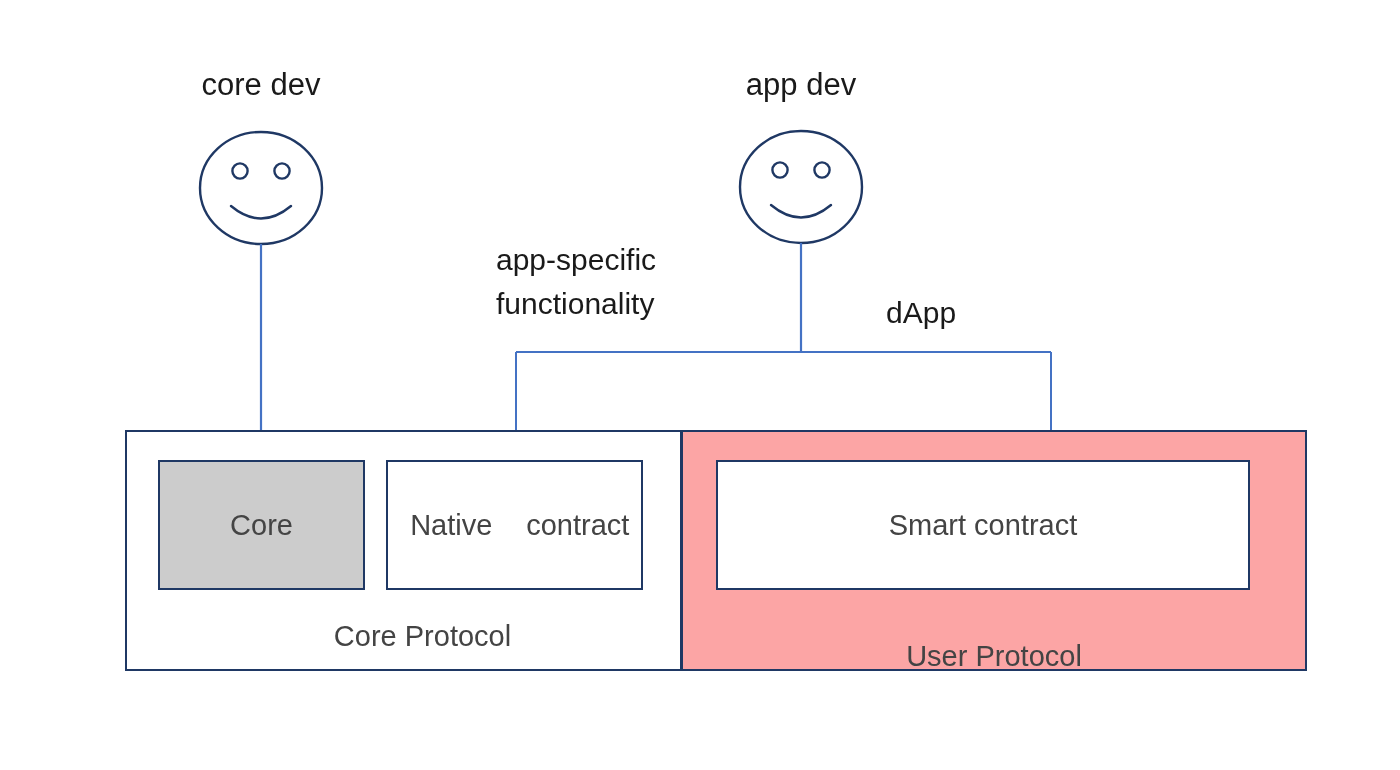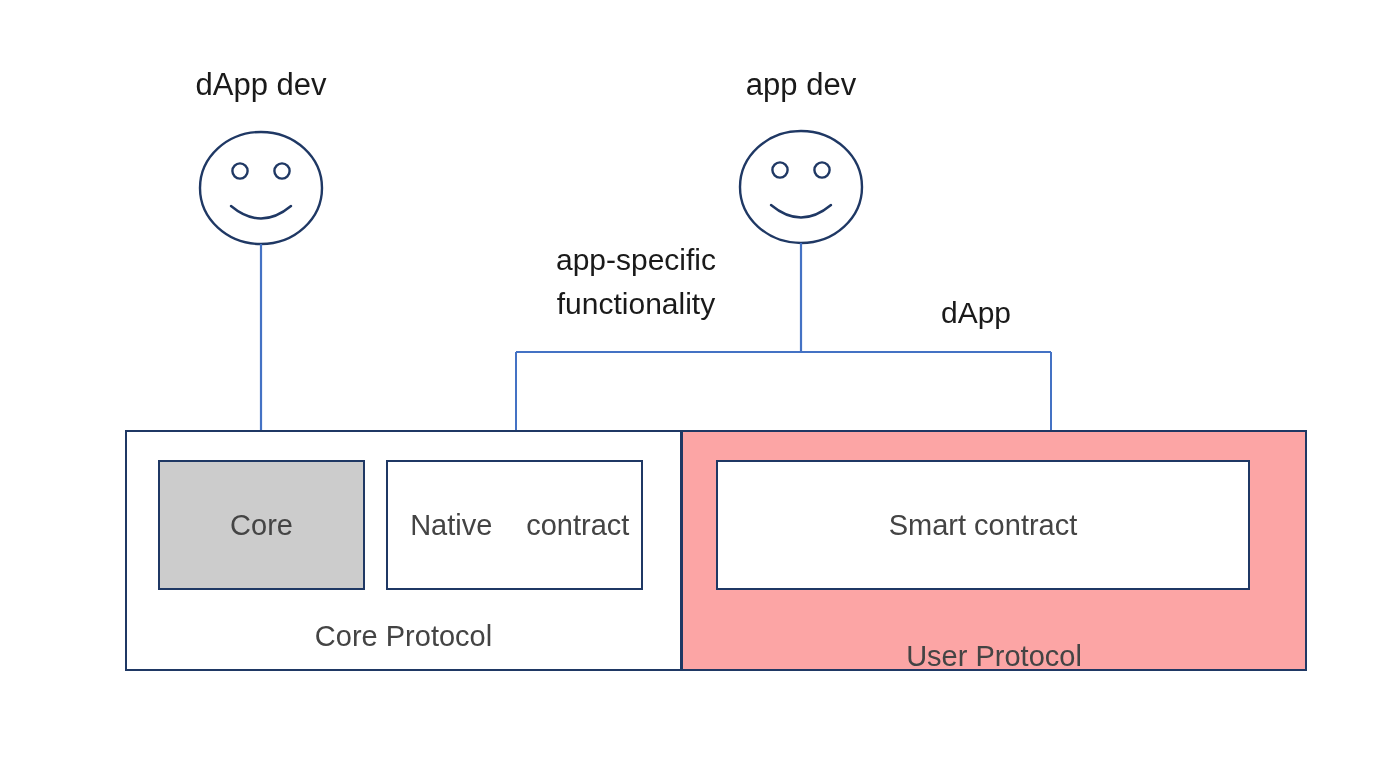--- a/index.html
+++ b/index.html
@@ -34,21 +34,20 @@
     line-height: 1.22;
   }
   .actor-label {
     font-size: 31px;
     color: #1a1a1a;
     text-align: center;
   }
   .edge-label {
     font-size: 30px;
     color: #1a1a1a;
-    text-align: center;
   }
   .box-label {
     font-size: 29px;
     color: #444444;
     text-align: center;
     width: 100%;
   }
   .panel-label {
     font-size: 29px;
     color: #444444;
@@ -92,21 +91,21 @@
 
     <path d="M801,243 L801,352" fill="none" stroke="#4472c4" stroke-width="2.2"></path>
 
     <path d="M516,352 L1051,352" fill="none" stroke="#4472c4" stroke-width="2.0"></path>
 
     <path d="M516,352 L516,452" fill="none" stroke="#4472c4" stroke-width="2.0" marker-end="url(#arrowhead)"></path>
 
     <path d="M1051,352 L1051,452" fill="none" stroke="#4472c4" stroke-width="2.0" marker-end="url(#arrowhead)"></path>
   </svg>
 
-  <div class="txt actor-label" style="left:161px; top:66px; width:200px;">dApp dev</div>
+  <div class="txt actor-label" style="left:161px; top:66px; width:200px;">core dev</div>
 
   <div class="txt actor-label" style="left:701px; top:66px; width:200px;">app dev</div>
 
   <div class="txt edge-label" style="left:496px; top:242px; width:280px;">app-specific</div>
   <div class="txt edge-label" style="left:496px; top:286px; width:280px;">functionality</div>
 
   <div class="txt edge-label" style="left:886px; top:295px; width:180px;">dApp</div>
 
   <div class="boxcell" style="left:125px; top:430px; width:557px; height:241px;
               border:2.6px solid #1f3864; background:#ffffff; display:block;">
@@ -115,21 +114,21 @@
                 border:2.6px solid #1f3864; background:#cccccc;">
       <span class="box-label">Core</span>
     </div>
 
     <div class="boxcell" style="left:259px; top:28px; width:257px; height:130px;
                 border:2.6px solid #1f3864; background:#ffffff; flex-direction:row;">
       <span class="box-label">Native</span>
       <span class="box-label">contract</span>
     </div>
 
-    <div class="txt panel-label" style="left:0px; top:187px; width:553px;">Core Protocol</div>
+    <div class="txt panel-label" style="left:0px; top:187px; width:553px;padding-left:19px;">Core Protocol</div>
   </div>
 
   <div class="boxcell" style="left:681px; top:430px; width:626px; height:241px;
               border:2.6px solid #1f3864; background:#fca5a5; display:block;">
 
     <div class="boxcell" style="left:33px; top:28px; width:534px; height:130px;
                 border:2.6px solid #1f3864; background:#ffffff;">
       <span class="box-label">Smart contract</span>
     </div>
 

